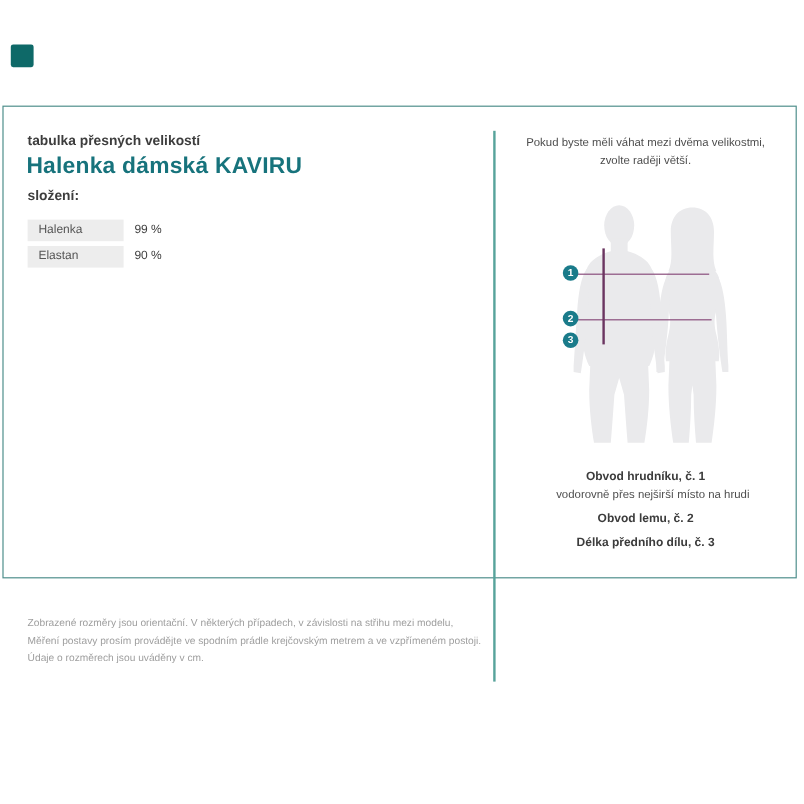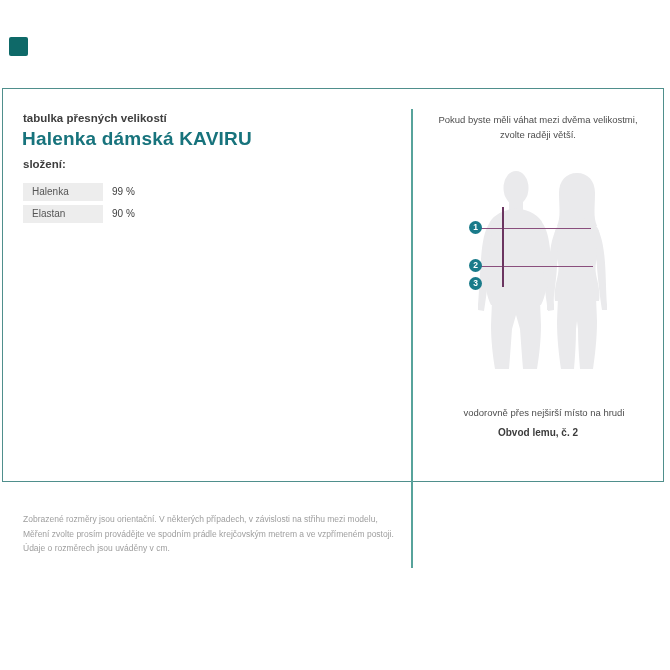--- a/index.html
+++ b/index.html
@@ -67,21 +67,21 @@
       <div class="percent-cell">99 %</div>
     </div>
     <div class="composition-row">
       <div class="material-cell">Elastan</div>
       <div class="percent-cell">90 %</div>
     </div>
   </div>
 
   <div class="footnote">
     <div>Zobrazené rozměry jsou orientační. V některých případech, v závislosti na střihu mezi modelu,</div>
-    <div>Měření zvolte prosím provádějte ve spodním prádle krejčovským metrem a ve vzpřímeném postoji.</div>
+    <div>Měření postavy prosím provádějte ve spodním prádle krejčovským metrem a ve vzpřímeném postoji.</div>
     <div>Údaje o rozměrech jsou uváděny v cm.</div>
   </div>
 
   <div class="advice">
     <div>Pokud byste měli váhat mezi dvěma velikostmi,</div>
     <div>zvolte raději větší.</div>
   </div>
 
   <svg class="figures" viewBox="0 0 185 210" xmlns="http://www.w3.org/2000/svg">
     <g style="fill:var(--silhouette,#eaeaec)">
@@ -105,15 +105,17 @@
   </svg>
 
   <div class="measure-h measure-line-1"></div>
   <div class="measure-h measure-line-2"></div>
   <div class="measure-line-3"></div>
 
   <div class="marker marker-1">1</div>
   <div class="marker marker-2">2</div>
   <div class="marker marker-3">3</div>
 
+  <div class="meas-label ml-1">Obvod hrudníku, č. 1</div>
   <div class="meas-note mn-1">vodorovně přes nejširší místo na hrudi</div>
   <div class="meas-label ml-2">Obvod lemu, č. 2</div>
+  <div class="meas-label ml-3">Délka předního dílu, č. 3</div>
 </div>
 
 </body></html>

